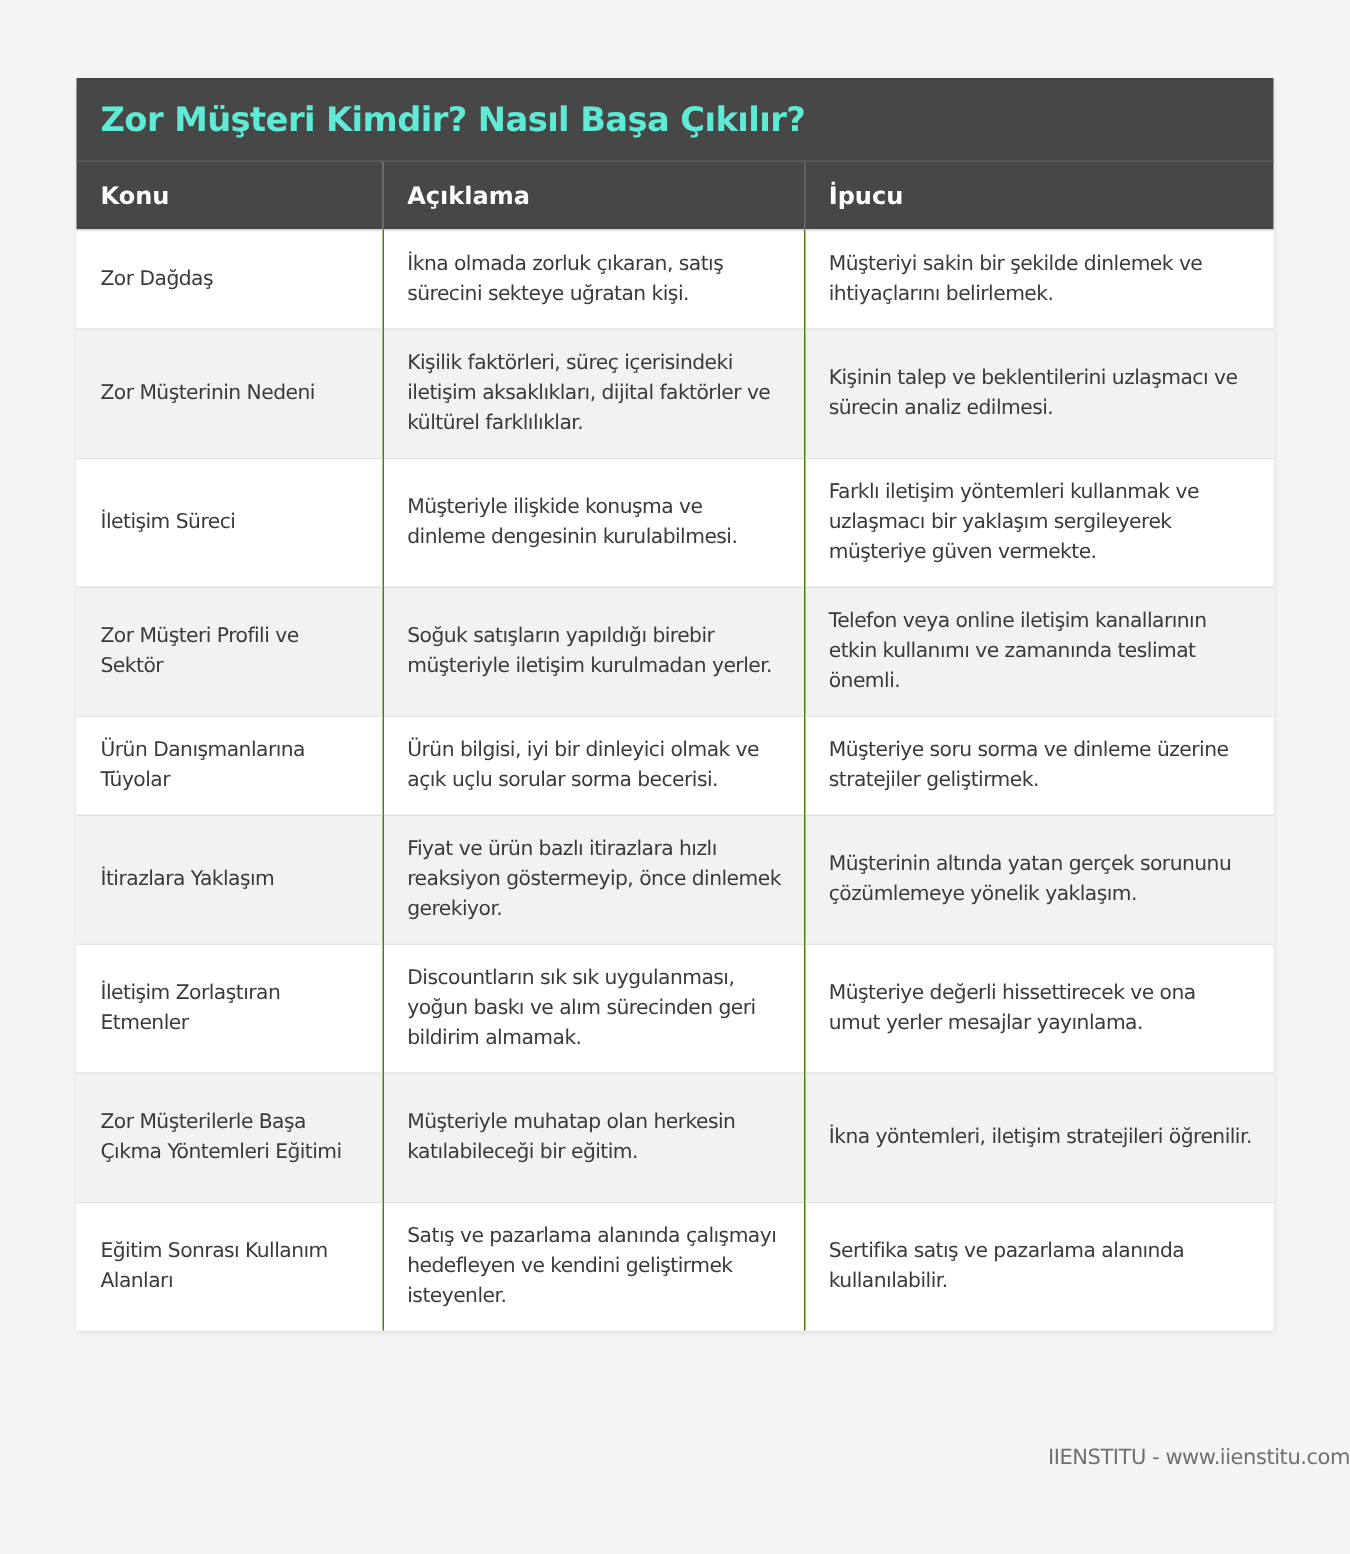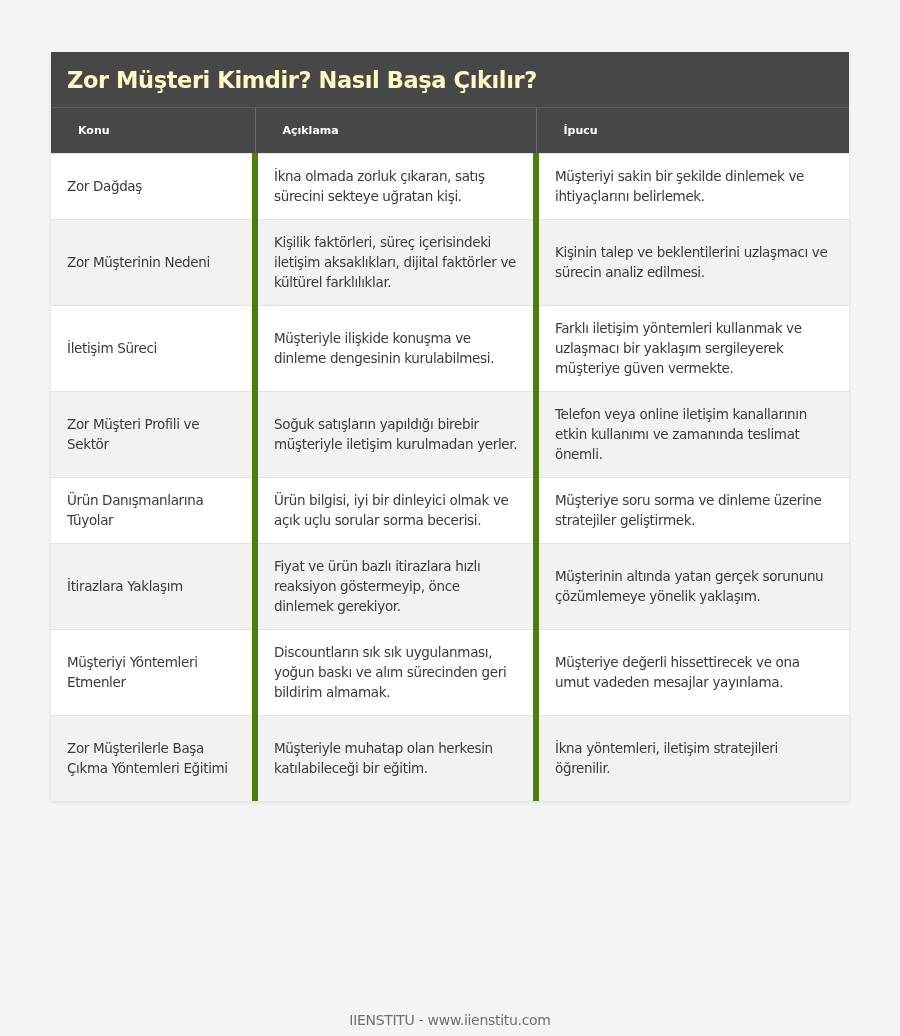--- a/index.html
+++ b/index.html
@@ -26,70 +26,69 @@
     background: #474747;
     height: 56px;
     border-bottom: 1px solid #5e5e5e;
     box-sizing: border-box;
     display: flex;
     align-items: center;
     padding-left: 16px;
   }
   .title-bar h1 {
     margin: 0;
-    color: #fef9c3;
+    color: #5eead4;
     font-size: 22.5px;
     font-weight: bold;
     letter-spacing: -0.4px;
   }
   table {
     width: 100%;
     border-collapse: collapse;
     table-layout: fixed;
   }
   col.c1 { width: 204px; }
   col.c2 { width: 281px; }
   col.c3 { width: 313px; }
   thead th {
     background: #474747;
     color: #ffffff;
     text-align: left;
-    font-size: 11px;
+    font-size: 16px;
     font-weight: bold;
     height: 45px;
-    padding: 0 27px;
+    padding: 0 16px;
     box-sizing: border-box;
     border-left: 1px solid #6a6a6a;
   }
   thead th:first-child { border-left: none; }
   tbody td {
     font-size: 13.5px;
     line-height: 20px;
     padding: 0 14px 0 16px;
     vertical-align: middle;
-    border-left: 6px solid #4d7c0f;
+    border-left: 1px solid #4d7c0f;
     border-top: 1px solid #e2e2e2;
     color: #3a3a3a;
     letter-spacing: -0.35px;
   }
   tbody td:first-child { border-left: none; }
   tbody tr:nth-child(even) td { background: #f2f2f2; }
   tbody tr:nth-child(odd) td { background: #ffffff; }
   tbody tr.h2 td { height: 65px; }
   tbody tr.h3 td { height: 85px; }
   .footer {
     position: absolute;
     left: 0;
     top: 964px;
     width: 900px;
-    text-align: center;
+    text-align: right;
     font-size: 14px;
     color: #6f6f6f;
     letter-spacing: -0.3px;
-    margin-top: 48px;
   }
 </style>
 </head>
 <body>
 
 <div class="card">
   <div class="title-bar">
     <h1>Zor Müşteri Kimdir? Nasıl Başa Çıkılır?</h1>
   </div>
   <table>
@@ -130,26 +129,31 @@
         <td>Ürün Danışmanlarına Tüyolar</td>
         <td>Ürün bilgisi, iyi bir dinleyici olmak ve açık uçlu sorular sorma becerisi.</td>
         <td>Müşteriye soru sorma ve dinleme üzerine stratejiler geliştirmek.</td>
       </tr>
       <tr class="h3">
         <td>İtirazlara Yaklaşım</td>
         <td>Fiyat ve ürün bazlı itirazlara hızlı reaksiyon göstermeyip, önce dinlemek gerekiyor.</td>
         <td>Müşterinin altında yatan gerçek sorununu çözümlemeye yönelik yaklaşım.</td>
       </tr>
       <tr class="h3">
-        <td>Müşteriyi Yöntemleri Etmenler</td>
+        <td>İletişim Zorlaştıran Etmenler</td>
         <td>Discountların sık sık uygulanması, yoğun baskı ve alım sürecinden geri bildirim almamak.</td>
-        <td>Müşteriye değerli hissettirecek ve ona umut vadeden mesajlar yayınlama.</td>
+        <td>Müşteriye değerli hissettirecek ve ona umut yerler mesajlar yayınlama.</td>
       </tr>
       <tr class="h3">
         <td>Zor Müşterilerle Başa Çıkma Yöntemleri Eğitimi</td>
         <td>Müşteriyle muhatap olan herkesin katılabileceği bir eğitim.</td>
         <td>İkna yöntemleri, iletişim stratejileri öğrenilir.</td>
+      </tr>
+      <tr class="h3">
+        <td>Eğitim Sonrası Kullanım Alanları</td>
+        <td>Satış ve pazarlama alanında çalışmayı hedefleyen ve kendini geliştirmek isteyenler.</td>
+        <td>Sertifika satış ve pazarlama alanında kullanılabilir.</td>
       </tr>
     </tbody>
   </table>
 </div>
 
 <div class="footer">IIENSTITU - www.iienstitu.com</div>
 
 </body></html>

